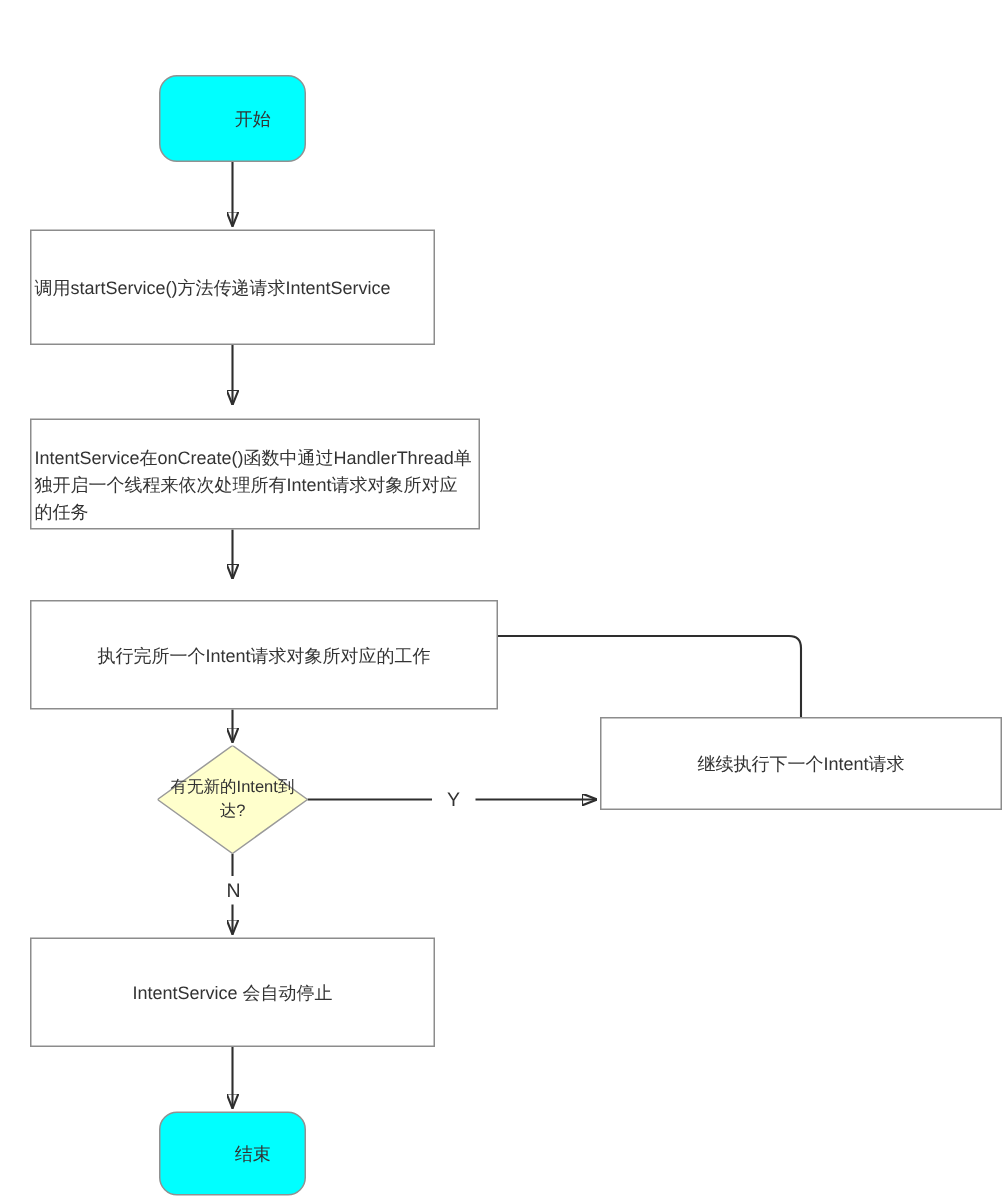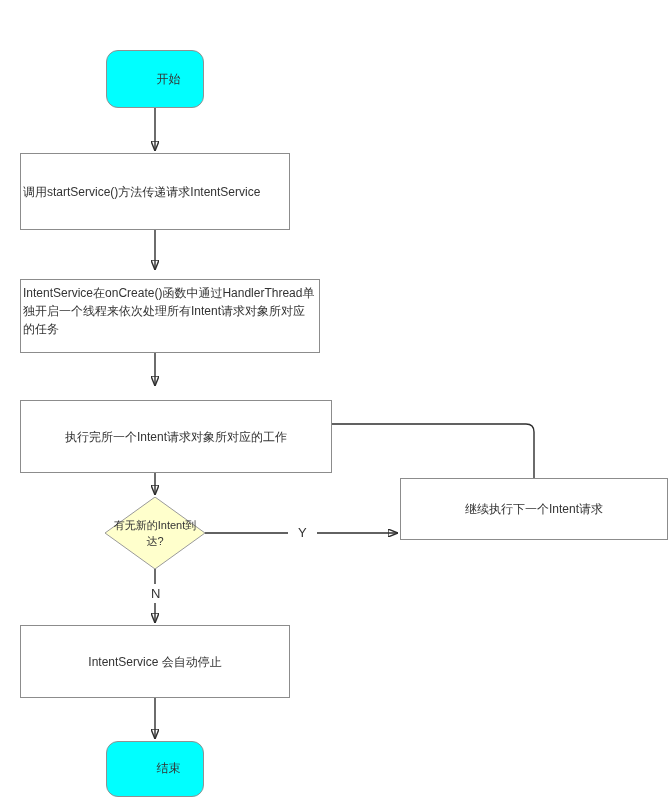--- a/index.html
+++ b/index.html
@@ -37,21 +37,21 @@
   }
   .terminal {
     background: #00ffff;
     border-radius: 12px;
     border: 1px solid #919191;
     padding-left: 27px;
   }
   .align-left {
     justify-content: flex-start;
     text-align: left;
-    padding: 14px 2px;
+    padding: 2px 2px;
   }
   .nowrap span { white-space: nowrap; }
   .diamond-node {
     background: transparent;
     border: none;
   }
   .diamond-node svg { position: absolute; left: 0; top: 0; }
   .diamond-node .diamond-label {
     position: relative;
     z-index: 1;
@@ -114,21 +114,21 @@
   </div>
 
   <div class="node" style="left:400px; top:478px; width:268px; height:62px;">
     <span>继续执行下一个Intent请求</span>
   </div>
 
   <div class="node" style="left:20px; top:625px; width:270px; height:73px;">
     <span>IntentService 会自动停止</span>
   </div>
 
-  <div class="node terminal" style="left:106px; top:741px; width:98px; height:56px;font-family:Liberation Mono, monospace;">
+  <div class="node terminal" style="left:106px; top:741px; width:98px; height:56px;">
     <span>结束</span>
   </div>
 
   <div class="edge-label" style="left:296px; top:525px;">Y</div>
 
   <div class="edge-label" style="left:149px; top:586px;">N</div>
 
 </div>
 
 </body></html>

